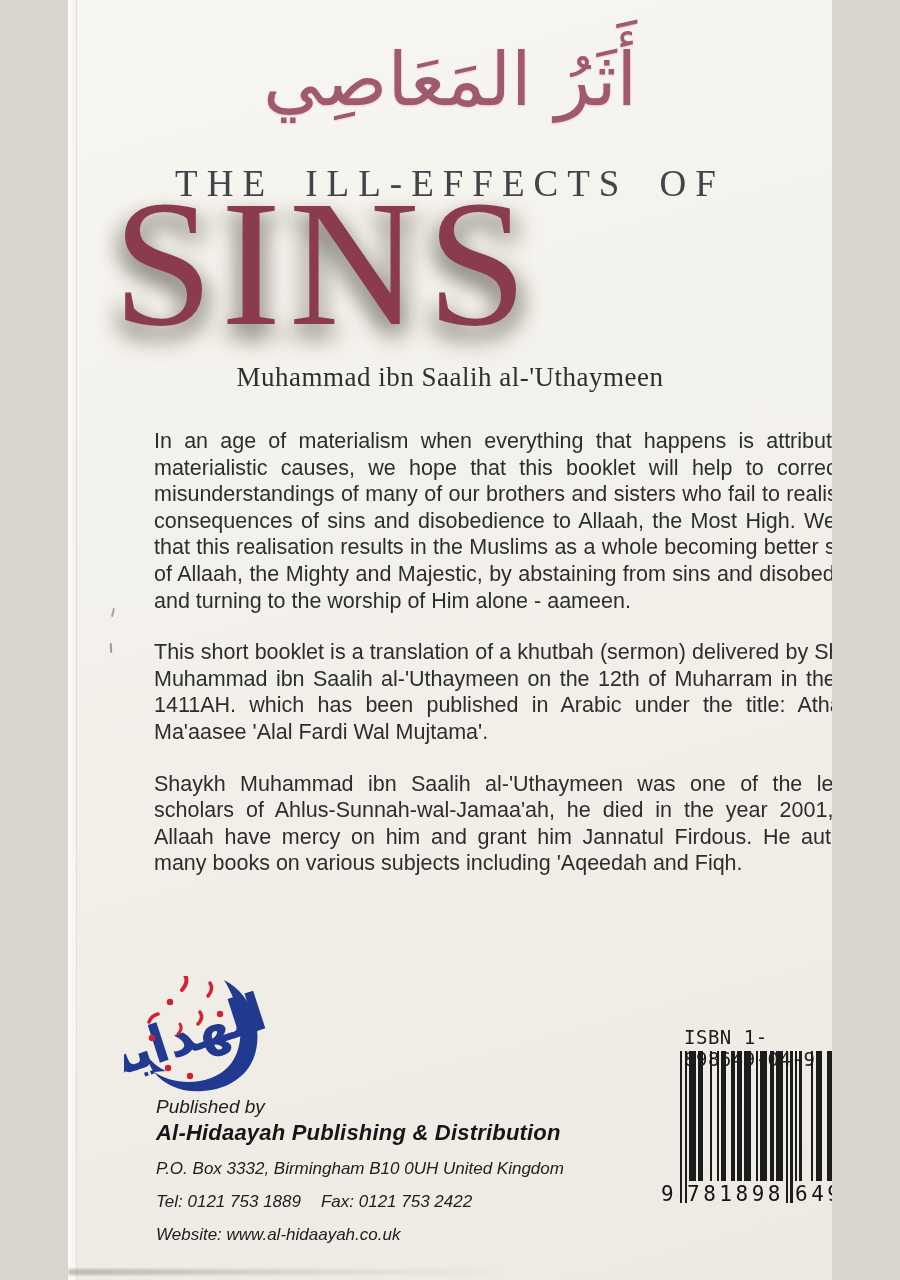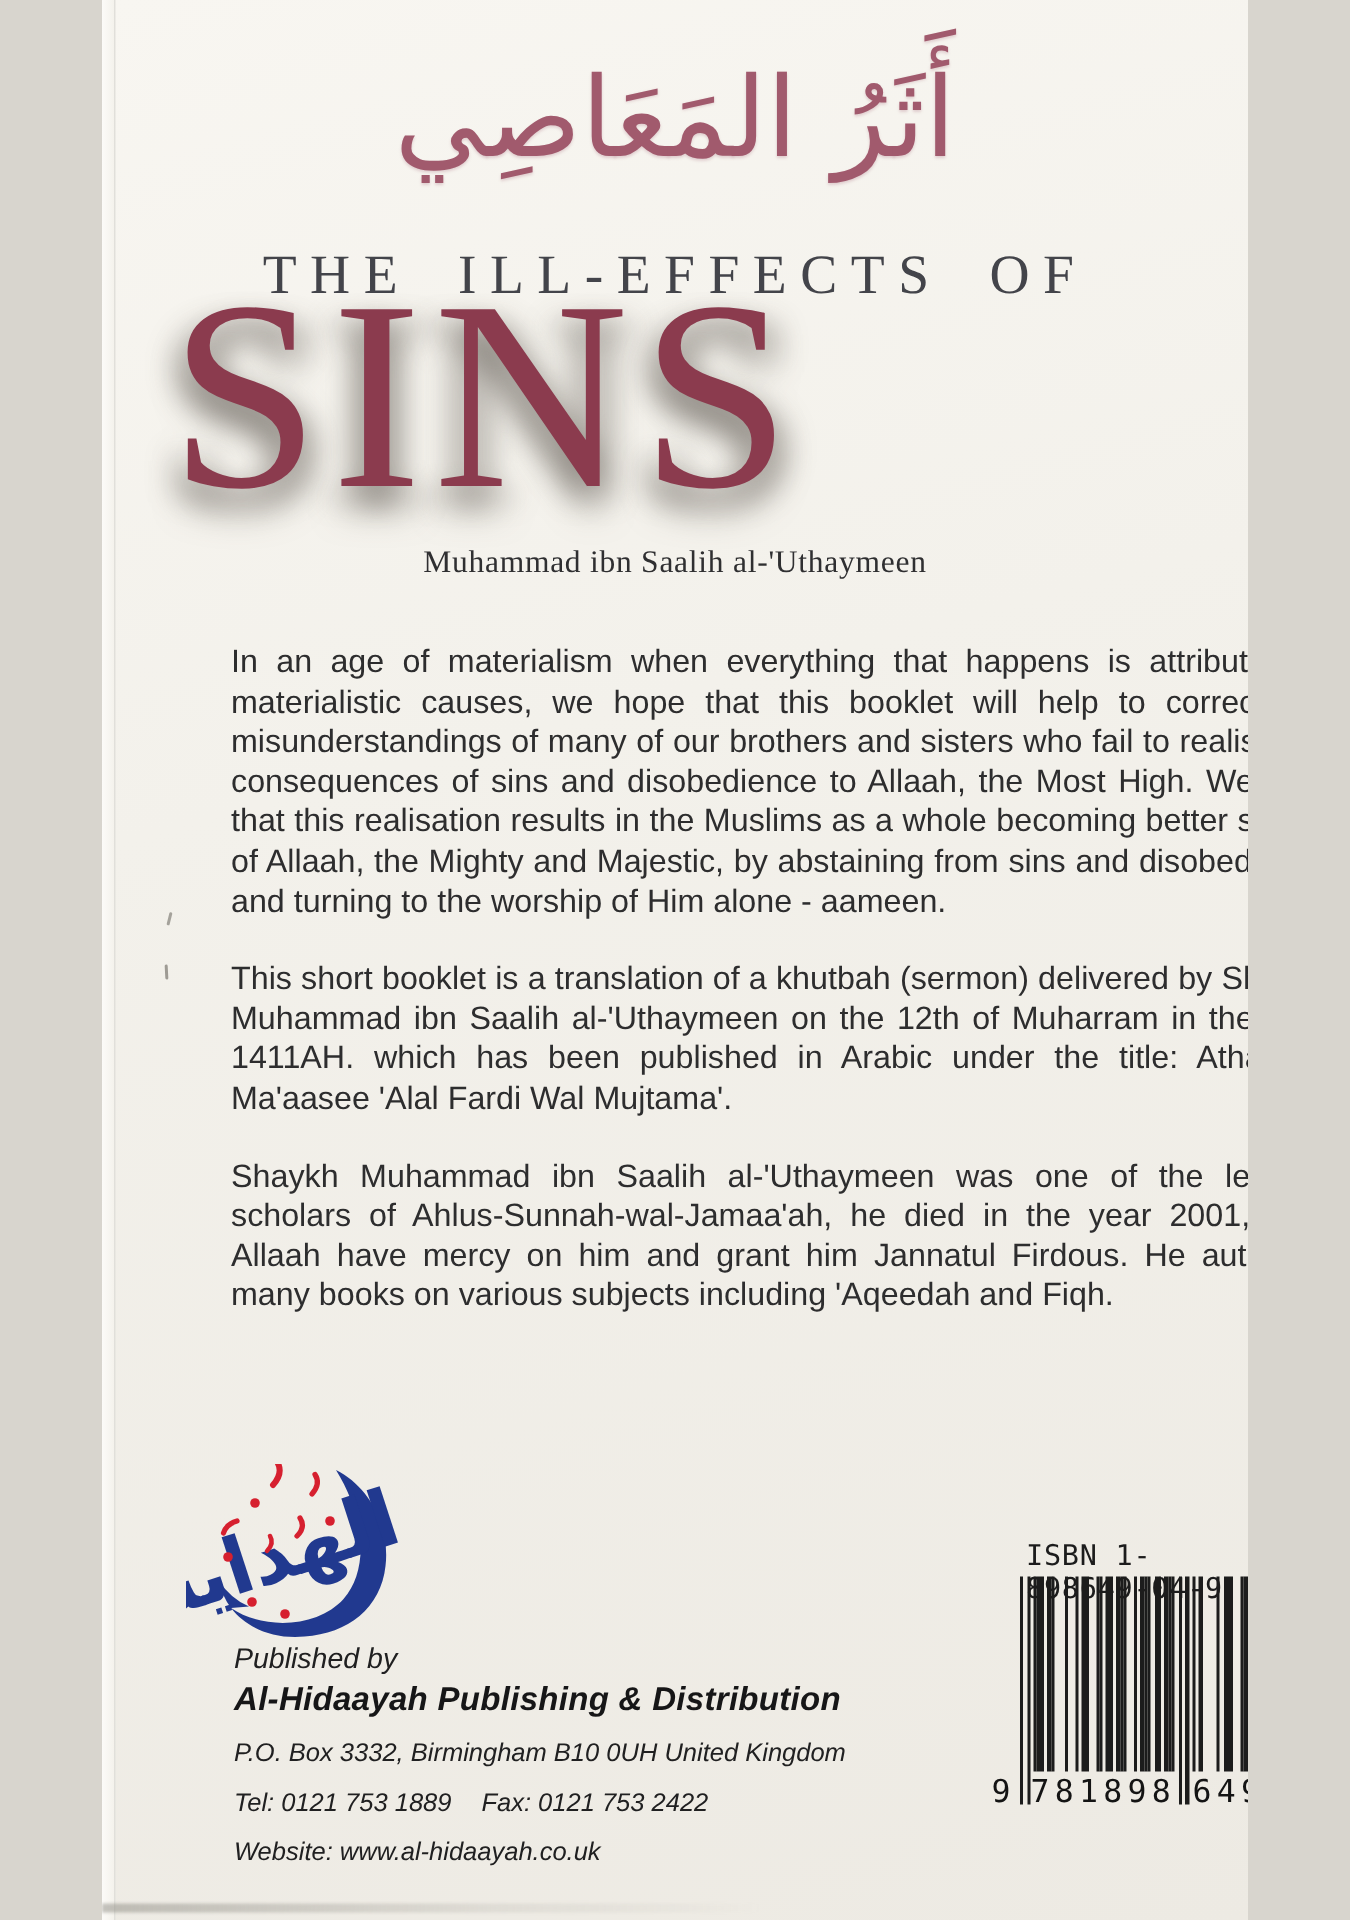--- a/index.html
+++ b/index.html
@@ -40,21 +40,21 @@
     color:#8b3b4e;
     text-shadow:0 15px 22px rgba(108,102,96,0.62),
                 10px 9px 18px rgba(118,112,106,0.38),
                 -10px 9px 18px rgba(118,112,106,0.38);
     margin-left:45px;
   }
   .author {
     position:absolute; top:362px; left:0; right:0;
     text-align:center;
     font-family:"Liberation Serif", serif;
-    font-size:21px; letter-spacing:0.5px;
+    font-size:27px; letter-spacing:0.5px;
     color:#2f2f31;
   }
   .body-text {
     position:absolute; top:428px; left:86px; width:732px;
     font-size:21.5px; line-height:26.6px;
     color:#2d2d2e;
     text-align:justify;
   }
   .body-text p { margin:0 0 25px 0; }
   .logo {

